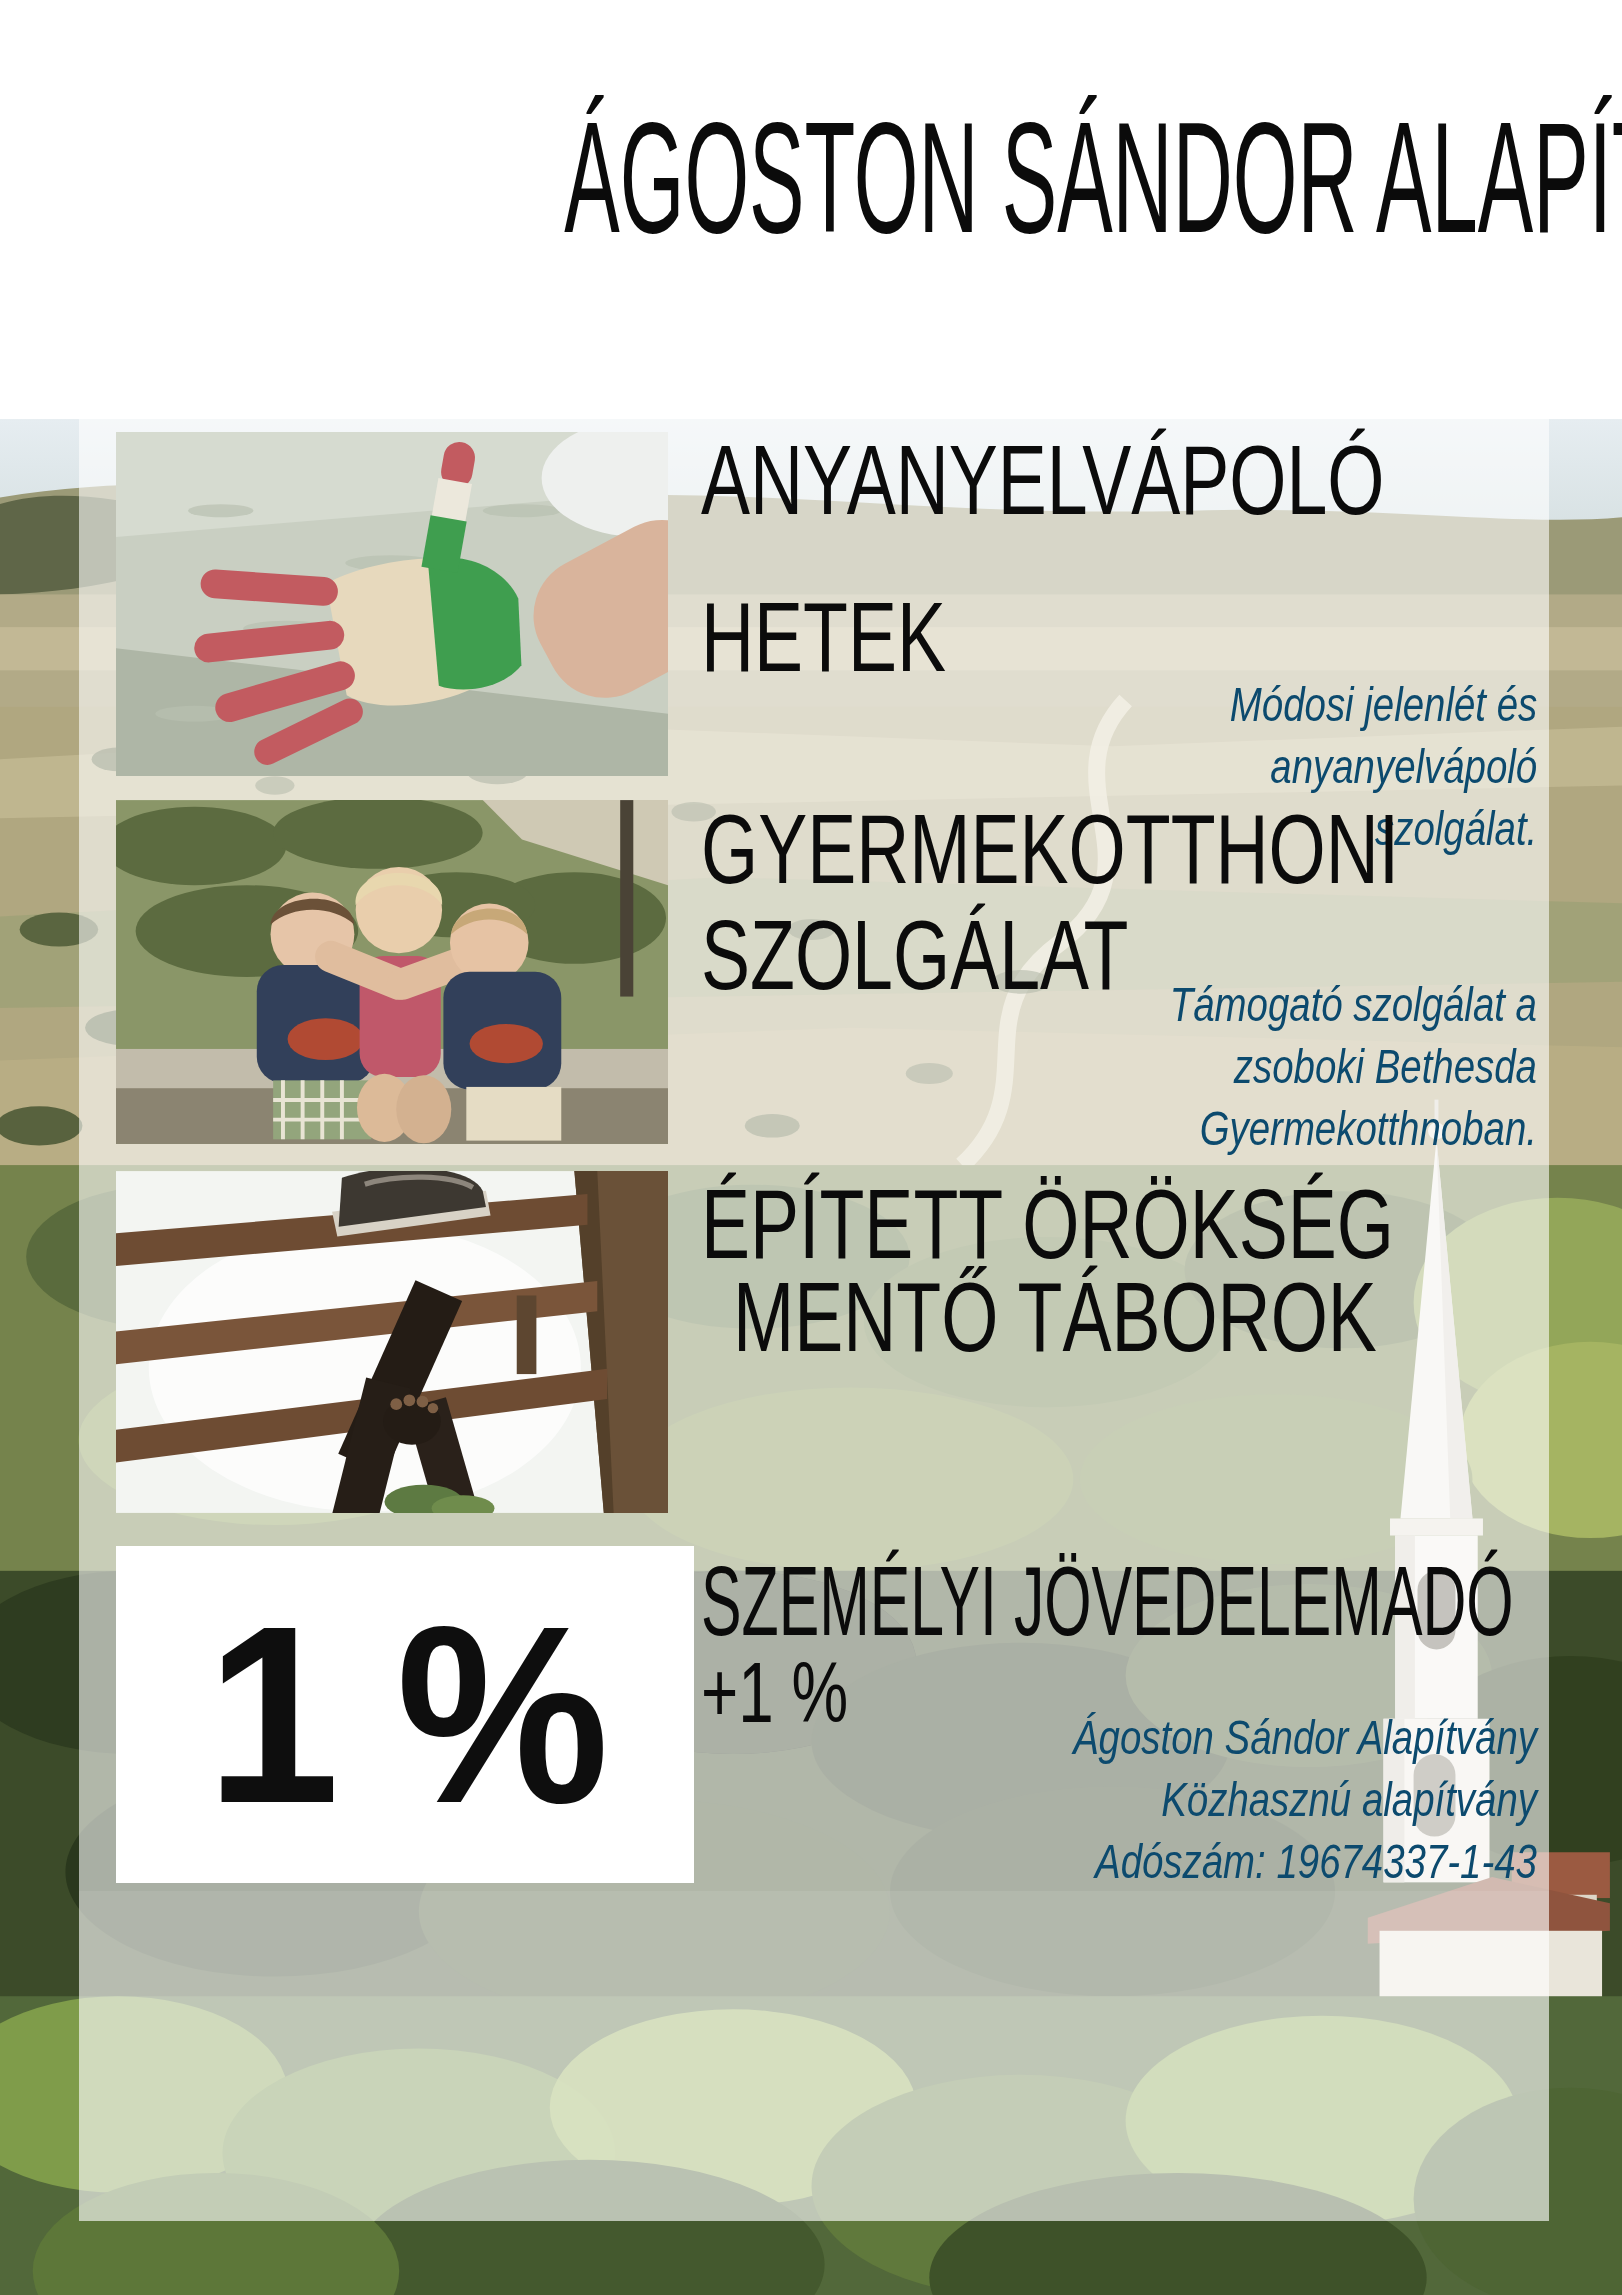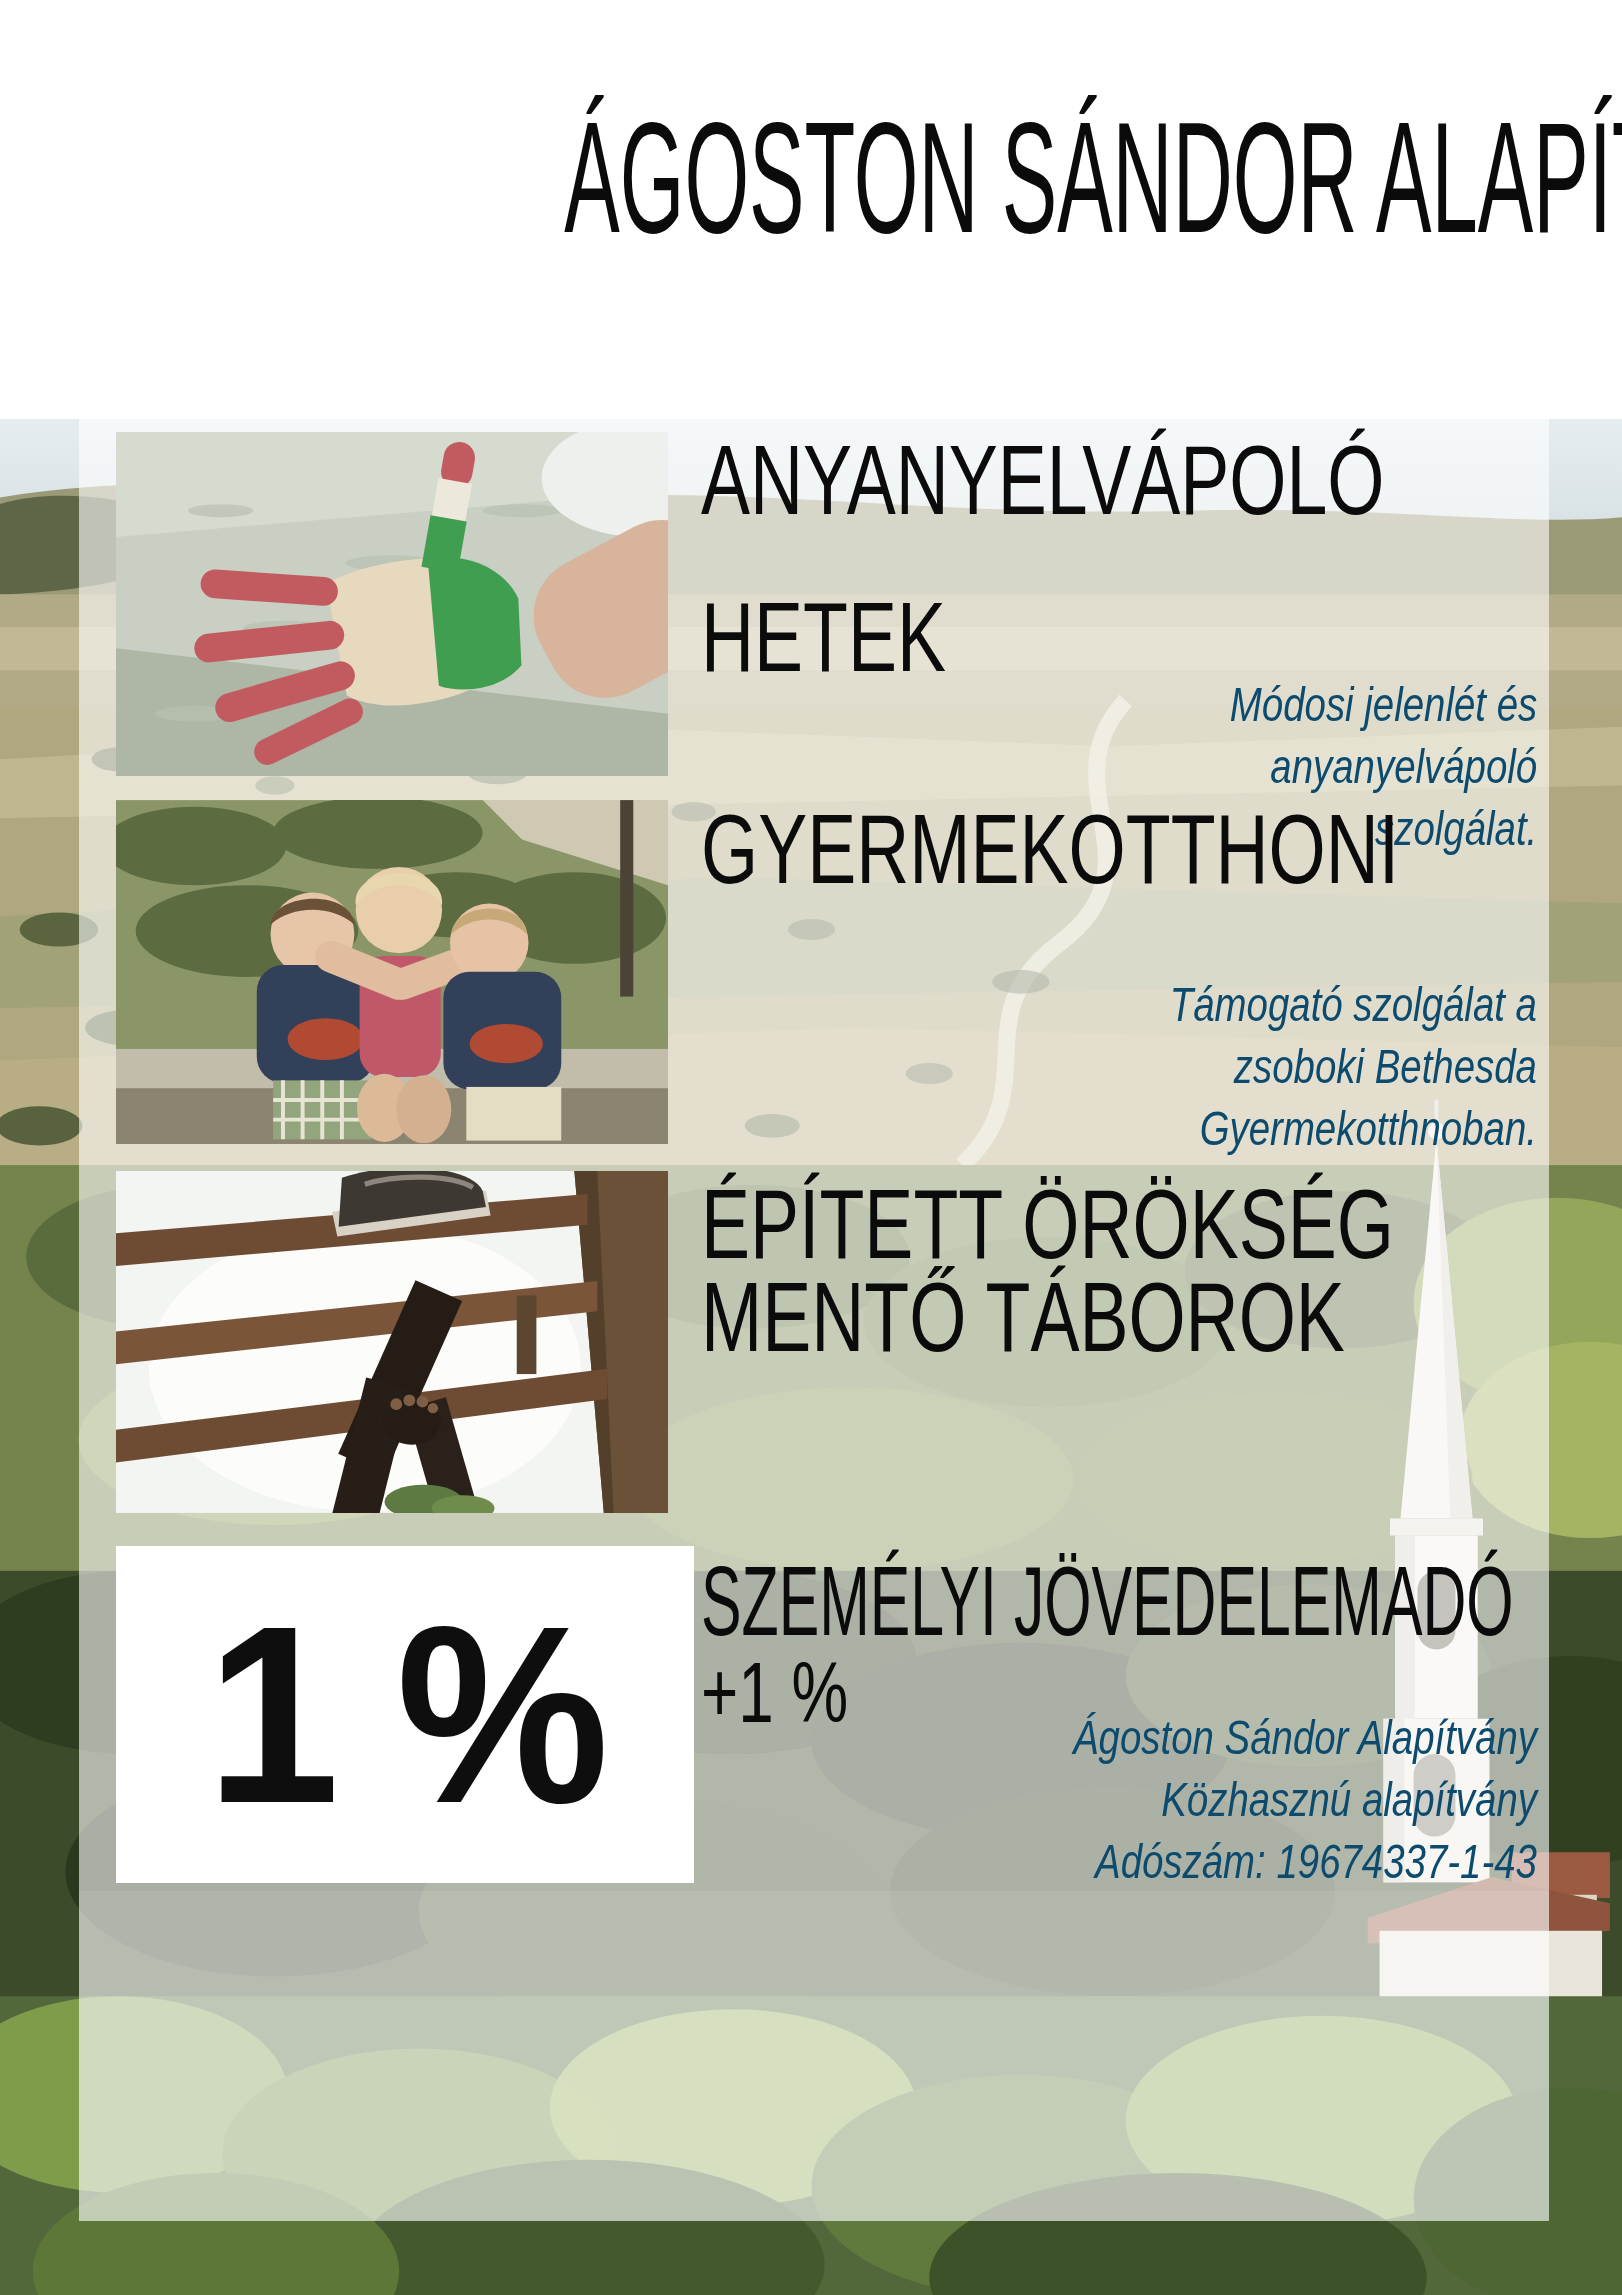--- a/index.html
+++ b/index.html
@@ -257,28 +257,29 @@
 
   <div class="hline" style="top:431px;"><span class="sq">ANYANYELVÁPOLÓ</span></div>
   <div class="hline" style="top:588px;text-decoration:underline;"><span class="sq">HETEK</span></div>
   <div class="desc" style="top:674px;">
     <span class="line">Módosi jelenlét és</span>
     <span class="line">anyanyelvápoló</span>
     <span class="line">szolgálat.</span>
   </div>
 
   <div class="hline" style="top:800px;"><span class="sq">GYERMEKOTTHONI</span></div>
+  <div class="hline" style="top:906px;"><span class="sq">SZOLGÁLAT</span></div>
   <div class="desc" style="top:974px;">
     <span class="line">Támogató szolgálat a</span>
     <span class="line">zsoboki Bethesda</span>
     <span class="line">Gyermekotthnoban.</span>
   </div>
 
   <div class="hline" style="top:1175px;"><span class="sq">ÉPÍTETT ÖRÖKSÉG</span></div>
-  <div class="hline" style="top:1268px;"><span class="sq">MENTŐ TÁBOROK</span></div>
+  <div class="hline" style="top:1268px;margin-left:32px;"><span class="sq">MENTŐ TÁBOROK</span></div>
 
   <div class="hline narrow" style="top:1552px;"><span class="sq">SZEMÉLYI JÖVEDELEMADÓ</span></div>
   <div class="hline" style="top:1650px;font-size:85px;line-height:85px;"><span class="sq">+1 %</span></div>
   <div class="desc" style="top:1707px;">
     <span class="line">Ágoston Sándor Alapítvány</span>
     <span class="line">Közhasznú alapítvány</span>
     <span class="line">Adószám: 19674337-1-43</span>
   </div>
 
 

